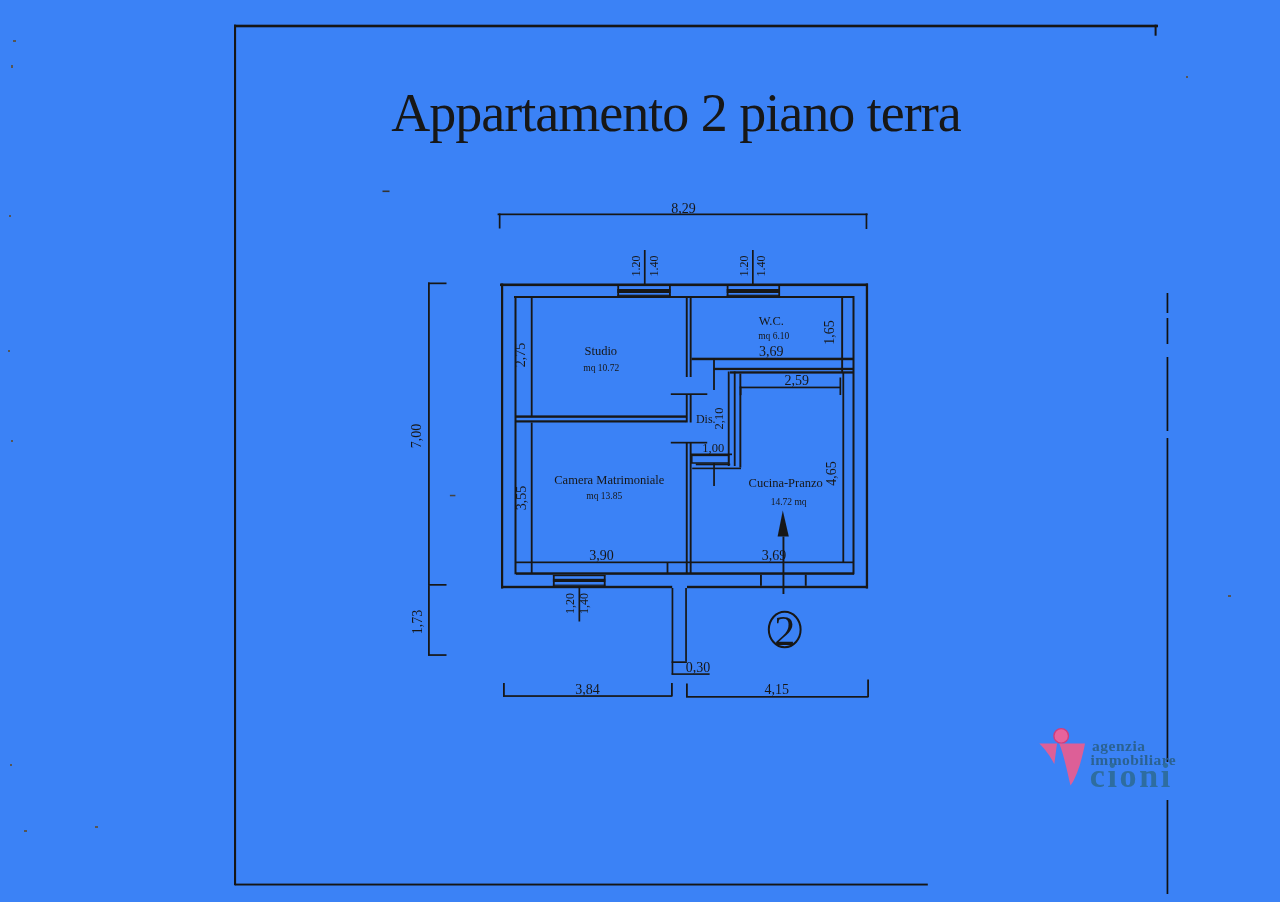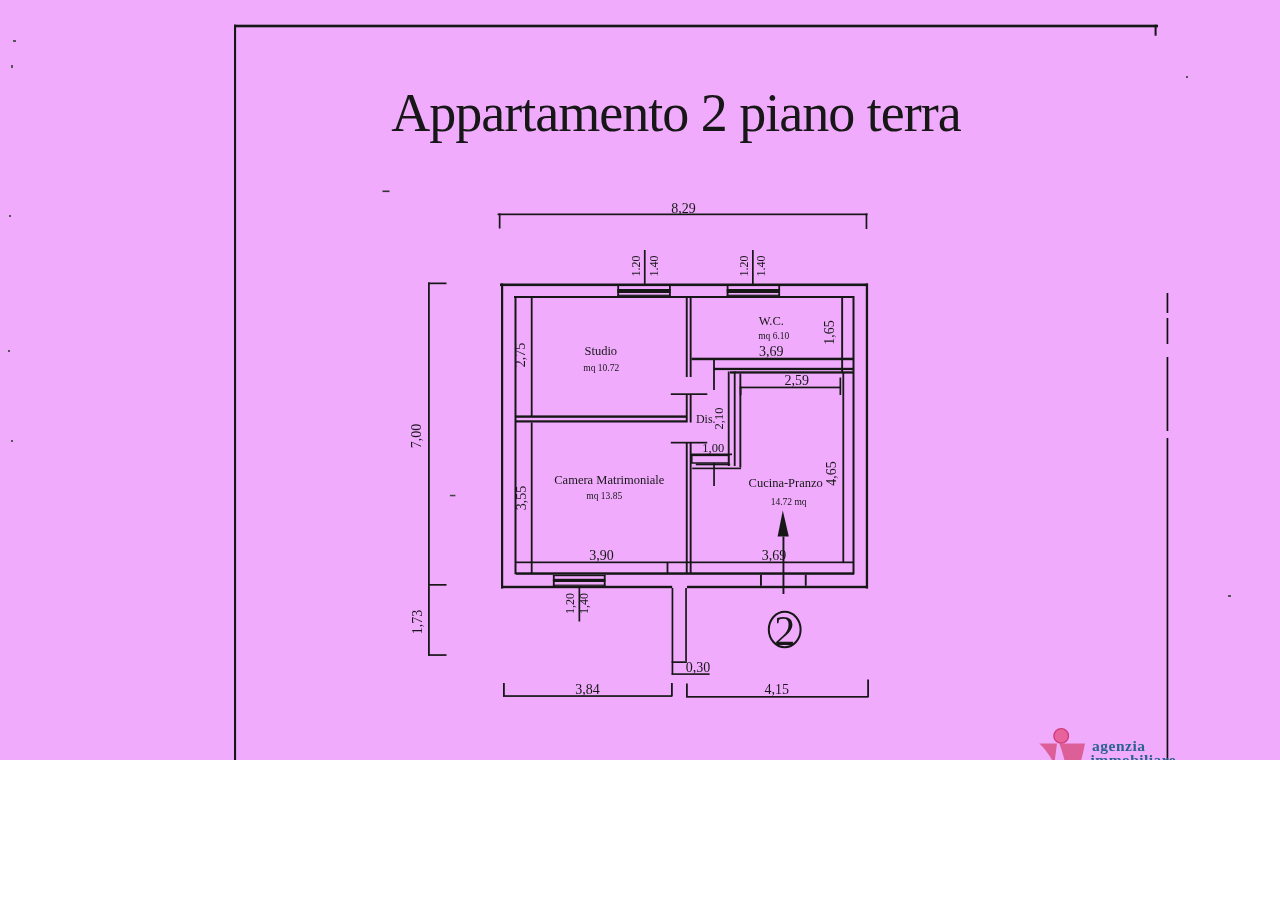--- a/index.html
+++ b/index.html
@@ -1,16 +1,16 @@
 <!DOCTYPE html>
 <html><head>
 <meta charset="utf-8">
 <style>
   html,body{margin:0;padding:0;background:#ffffff;}
-  .page{position:relative;width:1280px;height:760px;background:#f0abfc;overflow:hidden;
+  .page{position:relative;width:1280px;height:902px;background:#3b82f6;overflow:hidden;
         font-family:"Liberation Serif", serif;}
   svg{position:absolute;left:0;top:0;}
 </style>
 </head>
 <body>
 <div class="page">
 <svg width="1280" height="907" viewBox="0 0 1280 907" xmlns="http://www.w3.org/2000/svg">
 
 <rect x="234" y="24.7" width="924" height="2.6" fill="#161616"></rect>
 

